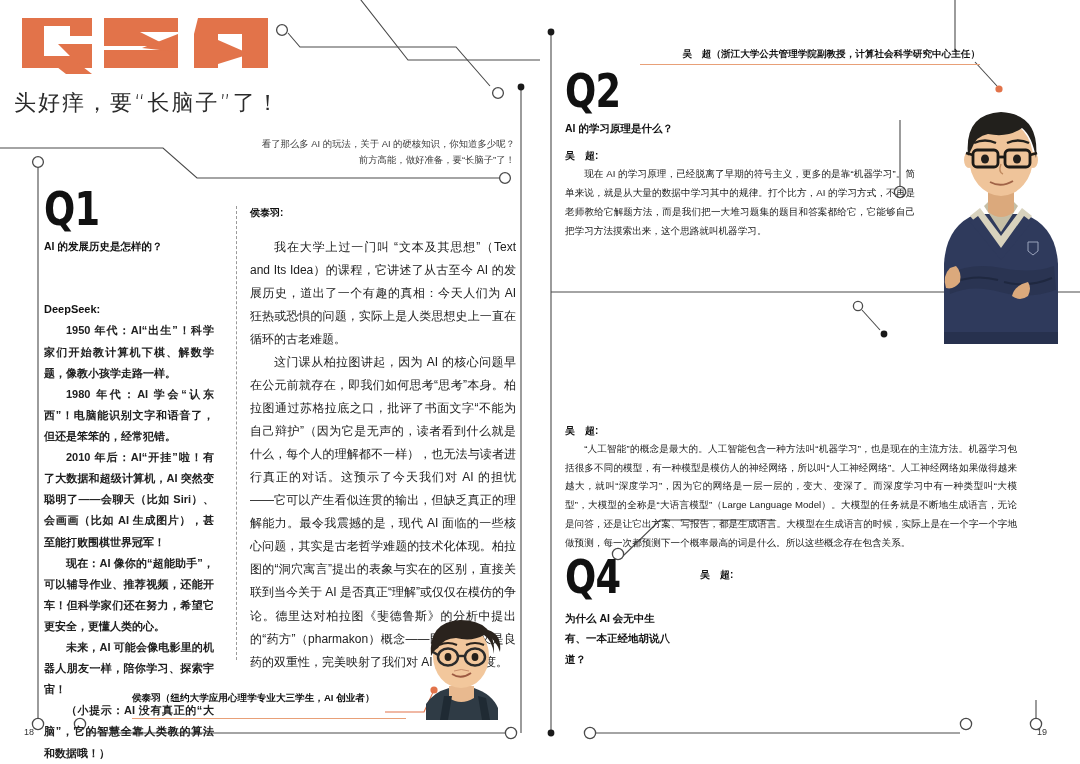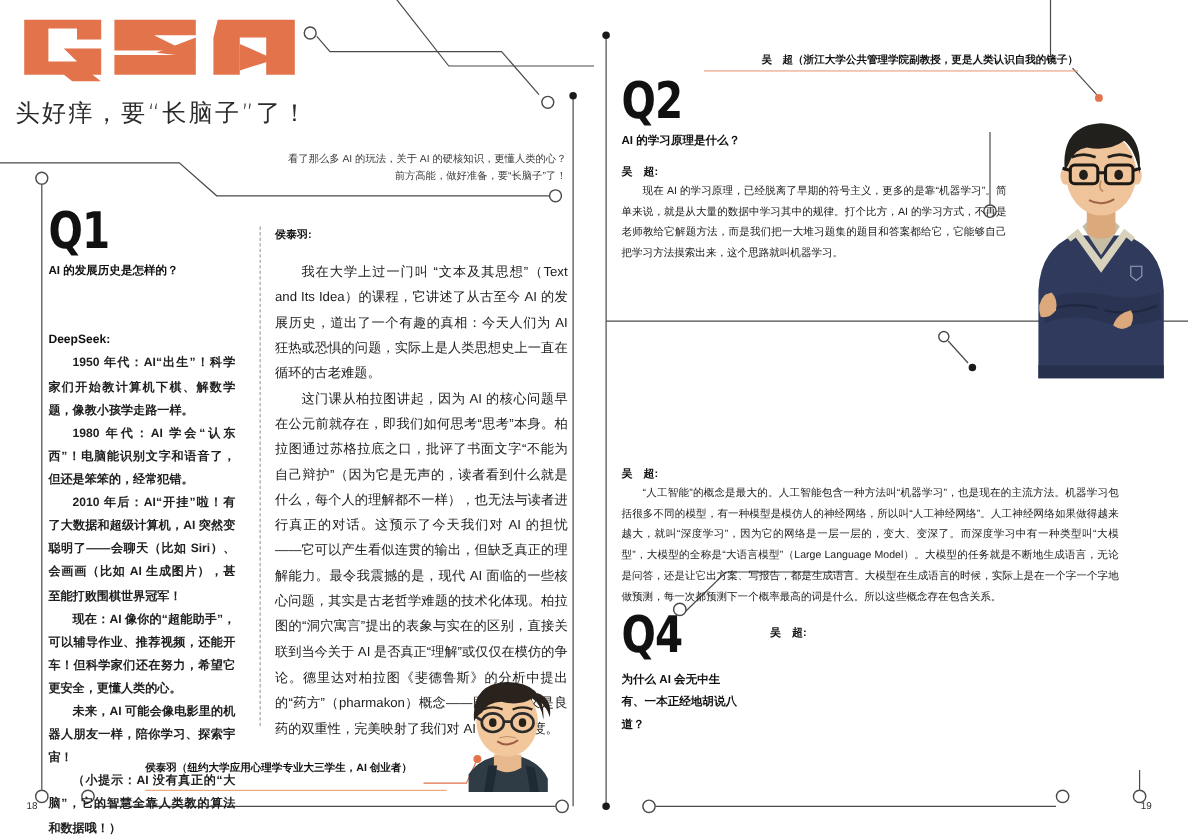--- a/index.html
+++ b/index.html
@@ -176,21 +176,21 @@
         <path d="M124 36 L160 22 V40 Z"></path>
 
         <path d="M180 6 H250 V56 H224 V22 L200 22 L200 56 H176 V22 Z"></path>
         <path d="M200 28 L232 42 L200 52 Z"></path>
       </g>
     </svg>
 
     <div id="main-title">头好痒，要“长脑子”了！</div>
 
     <div id="deck">
-      <div>看了那么多 AI 的玩法，关于 AI 的硬核知识，更懂人类的心？</div>
+      <div>看了那么多 AI 的玩法，关于 AI 的硬核知识，你知道多少呢？</div>
       <div>前方高能，做好准备，要“长脑子”了！</div>
     </div>
 
     <div id="dashed-rule"></div>
 
     <div id="q1-block">
       <div class="qnum">Q1</div>
       <div class="qtext">AI 的发展历史是怎样的？</div>
       <div id="q1-source">DeepSeek:</div>
       <div id="q1-body">
@@ -250,21 +250,21 @@
 
     <div id="credit-left">侯泰羽（纽约大学应用心理学专业大三学生，AI 创业者）</div>
 
     <div class="folio" id="folio-left">18</div>
   </div>
 
   <div class="page" id="page-right">
     
   </div>
 
-  <div id="credit-right">吴　超（浙江大学公共管理学院副教授，更是人类认识自我的镜子）</div>
+  <div id="credit-right">吴　超（浙江大学公共管理学院副教授，计算社会科学研究中心主任）</div>
 
   <div id="q2-block">
     <div class="qnum">Q2</div>
     <div class="qtext">AI 的学习原理是什么？</div>
     <div class="speaker">吴　超:</div>
     <div id="q2-body">
         <p>现在 AI 的学习原理，已经脱离了早期的符号主义，更多的是靠“机器学习”。简单来说，就是从大量的数据中学习其中的规律。打个比方，AI 的学习方式，不再是老师教给它解题方法，而是我们把一大堆习题集的题目和答案都给它，它能够自己把学习方法摸索出来，这个思路就叫机器学习。</p>
       </div>
   </div>
 

